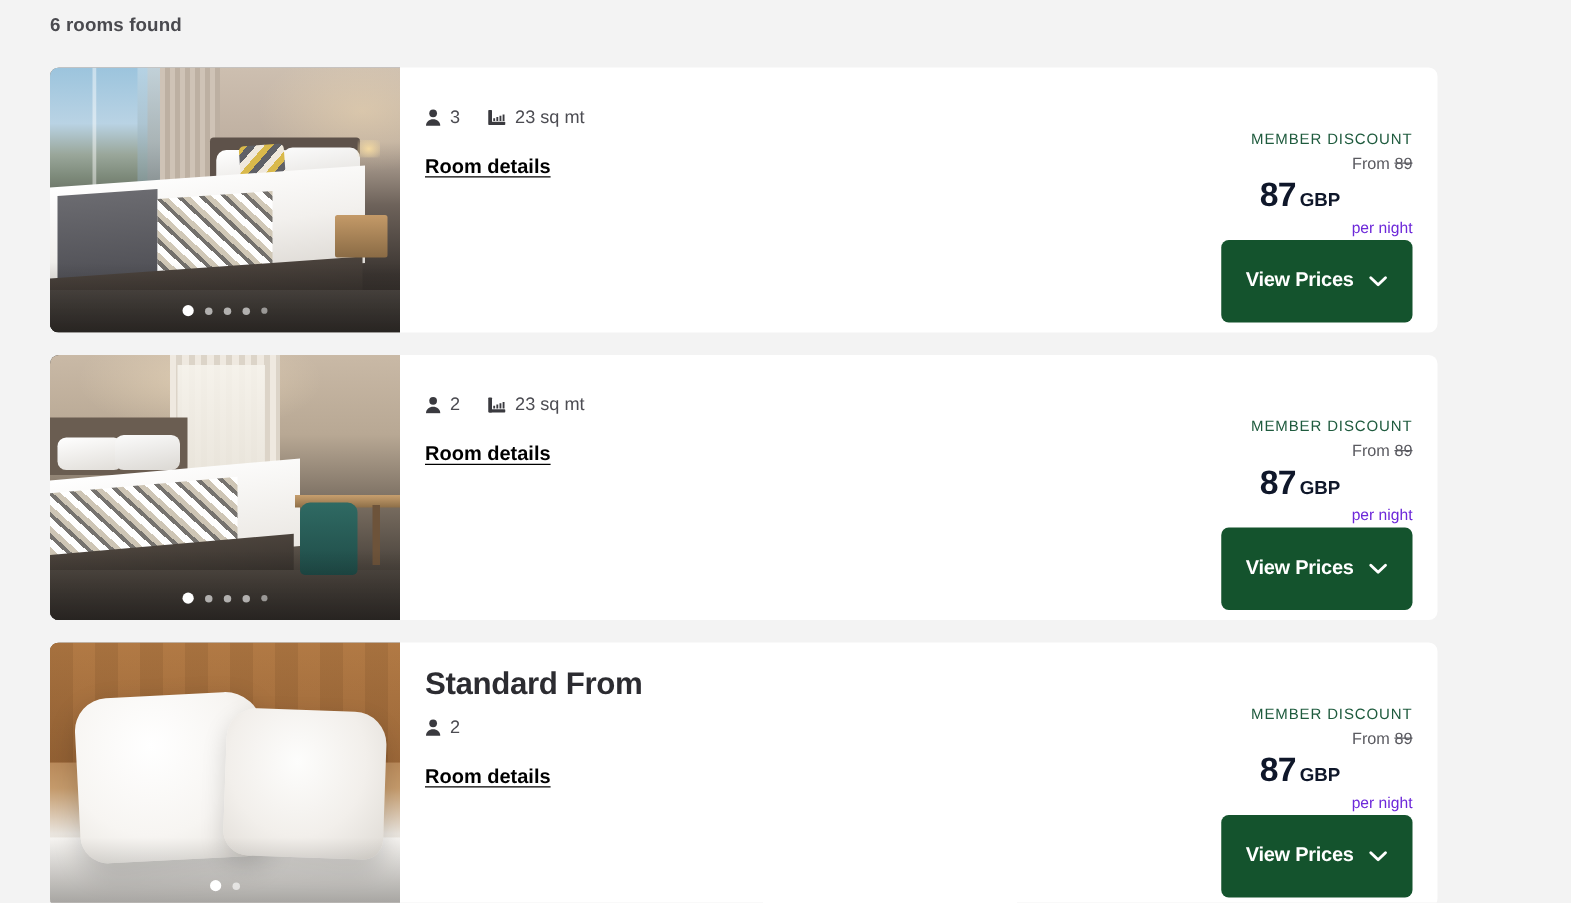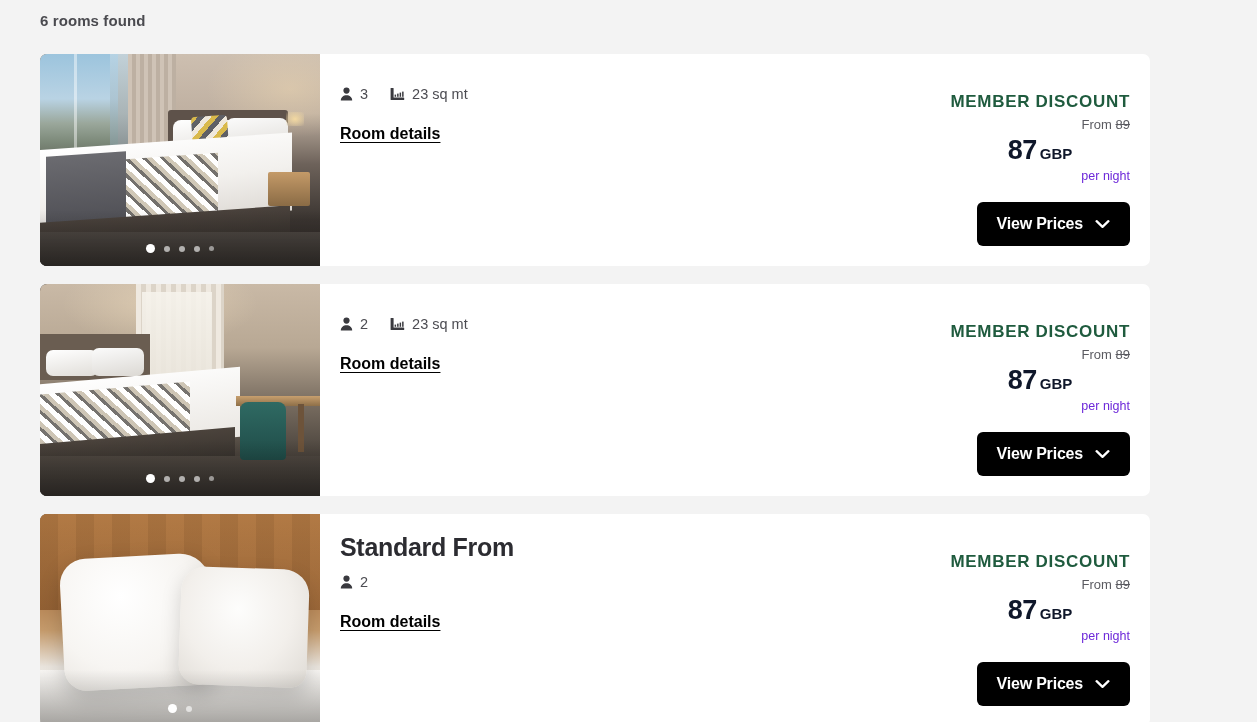--- a/index.html
+++ b/index.html
@@ -287,25 +287,26 @@
   
   .room-price {
     position: relative;
     flex: 0 0 200px;
     width: 200px;
     padding: 38px 20px 0 0;
     text-align: right;
   }
 
   .member-discount {
-    font-size: 17px;
-    font-weight: bold;
+    font-size: 12px;
+    font-weight: normal;
     color: #1f5b3e;
     letter-spacing: 0.7px;
     text-transform: uppercase;
+    margin-top: 12px;
   }
 
   .price-from {
     margin-top: 5px;
     font-size: 13px;
     color: #5a5a60;
   }
   .price-from .old { text-decoration: line-through; }
 
   .price-main {
@@ -331,29 +332,29 @@
   }
   .price-vat {
     margin-top: 18px;
     font-size: 14px;
     color: #37373c;
   }
 
   .view-prices-btn {
     position: absolute;
     right: 20px;
-    bottom: 20px;
+    bottom: 8px;
     display: inline-flex;
     align-items: center;
     gap: 12px;
-    background: #000000;
+    background: #14532d;
     color: #ffffff;
     border: none;
     border-radius: 6px;
-    padding: 13px 20px;
+    padding: 24px 20px;
     font-family: "Liberation Sans", sans-serif;
     font-size: 16px;
     font-weight: bold;
     letter-spacing: -0.2px;
     cursor: pointer;
     white-space: nowrap;
   }
   .chev { display: inline-flex; }
 </style>
 </head>

